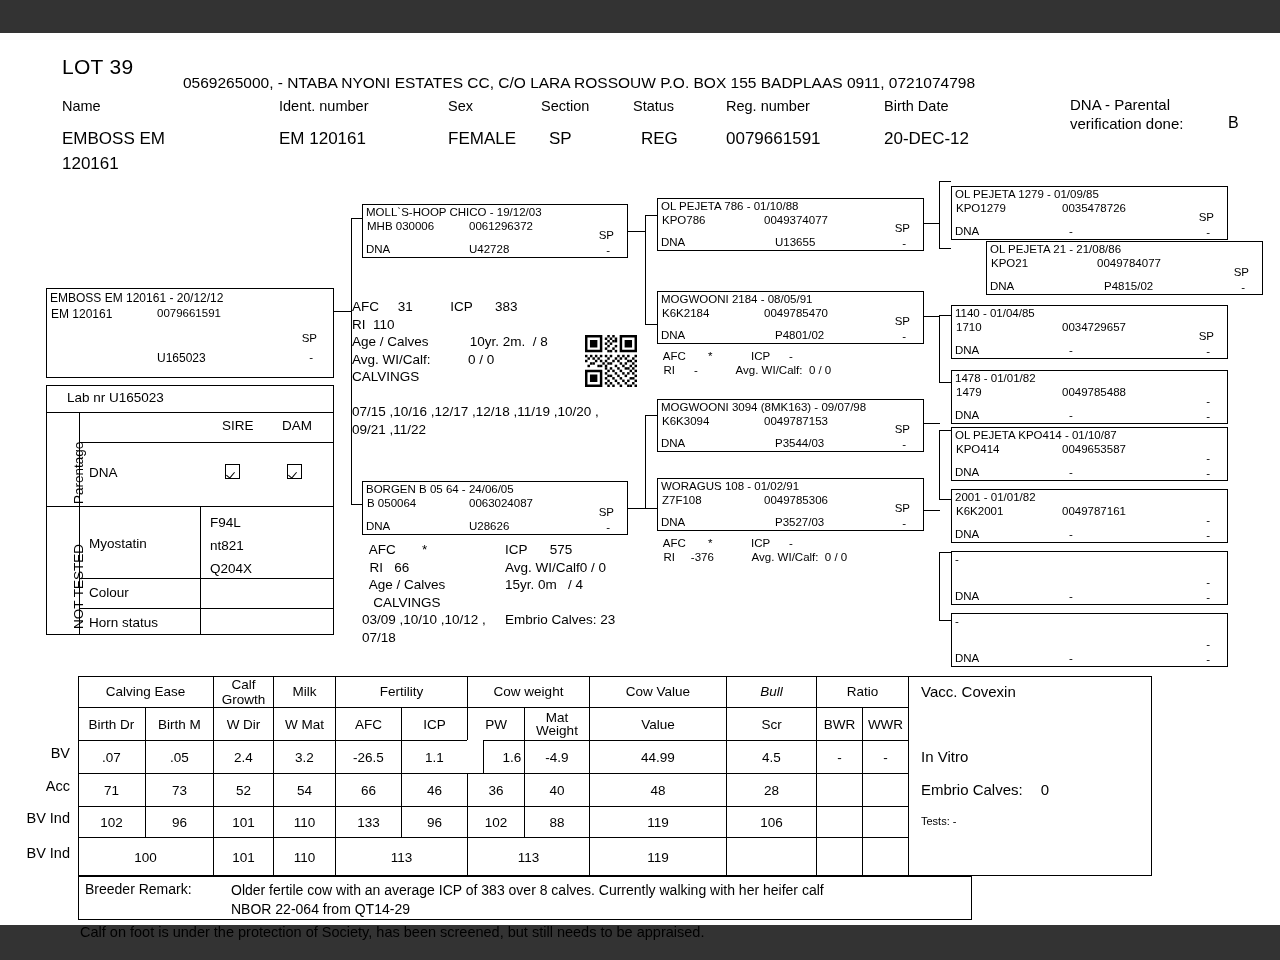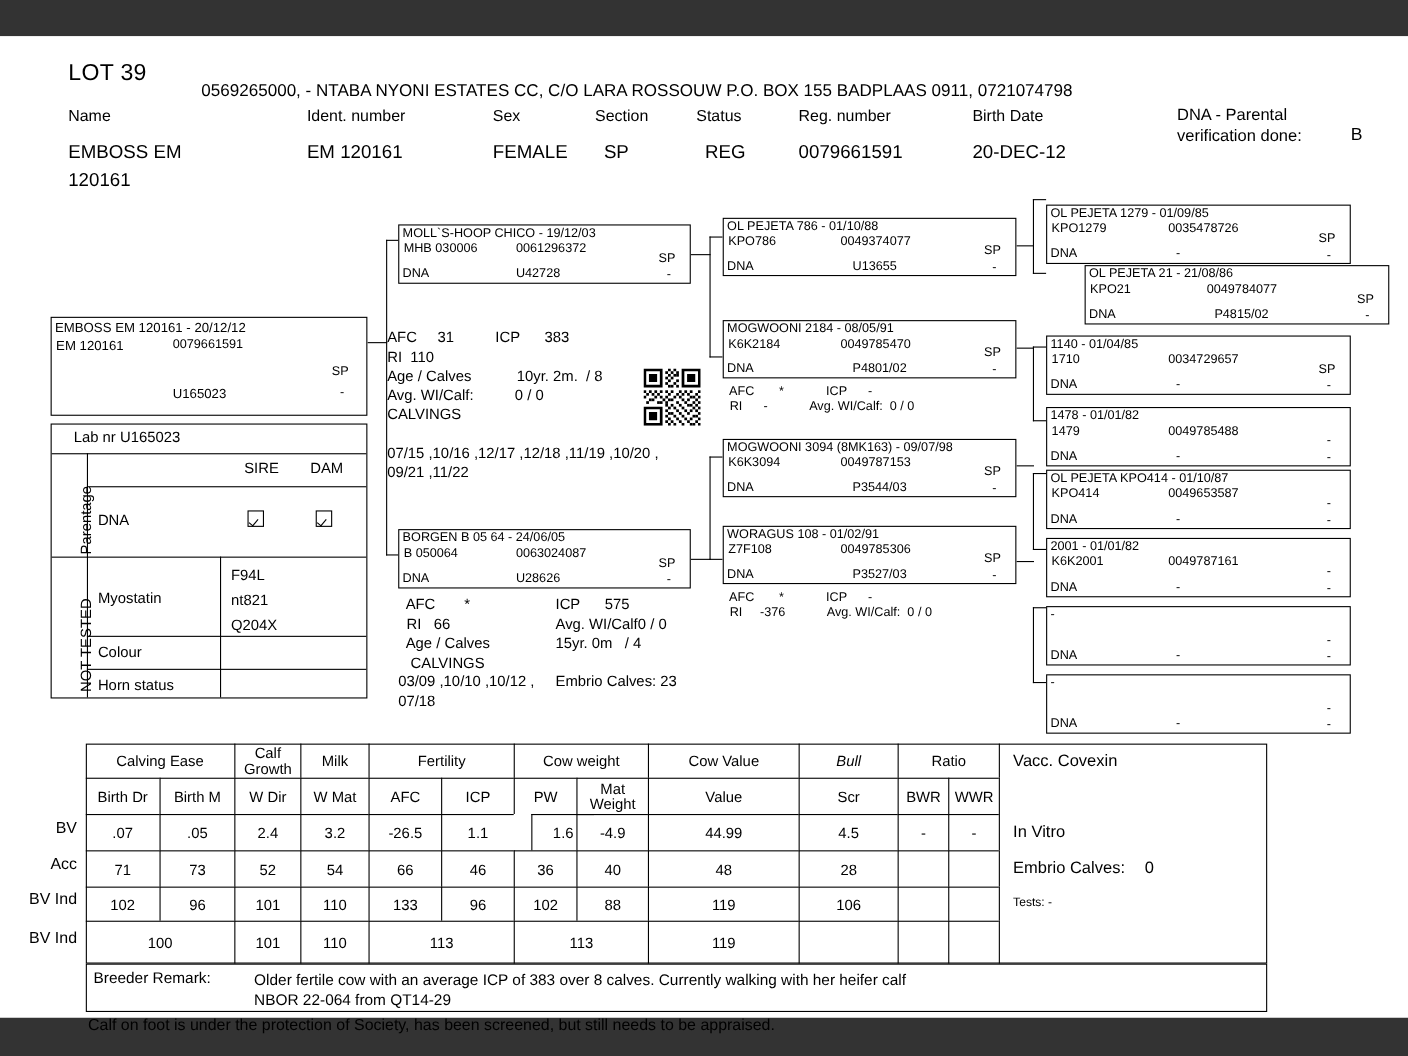--- a/index.html
+++ b/index.html
@@ -65,21 +65,21 @@
   #qr-code{position:absolute;left:585px;top:302px;width:52px;height:52px;}
 
   
   .btbl{position:absolute;left:78px;top:643px;width:1074px;height:200px;}
   .bcell{position:absolute;box-sizing:border-box;display:flex;align-items:center;
          justify-content:center;text-align:center;font-size:13.5px;line-height:15px;
          border-left:1.3px solid #000;border-top:1.3px solid #000;}
   .bframe{position:absolute;left:0;top:0;width:100%;height:100%;
           border:1.3px solid #000;box-sizing:border-box;}
   .rowlbl{position:absolute;font-size:14.5px;text-align:right;}
-  .remark{position:absolute;left:78px;top:843px;width:1074px;height:44px;
+  .remark{position:absolute;left:78px;top:843px;width:894px;height:44px;
           border:1.3px solid #000;box-sizing:border-box;}
   .remark .rlbl{position:absolute;left:6px;top:4px;font-size:14px;}
   .remark .rtxt{position:absolute;left:152px;top:4px;font-size:14px;line-height:19px;}
   .footnote{position:absolute;left:80px;top:891px;font-size:14.5px;}
 </style>
 </head>
 <body>
 
 <div class="bar-top"></div>
 <div class="bar-bottom"></div>

